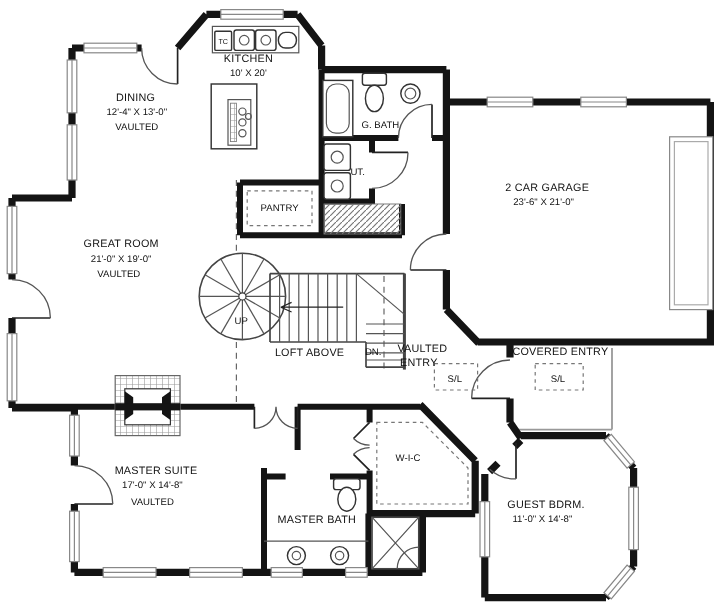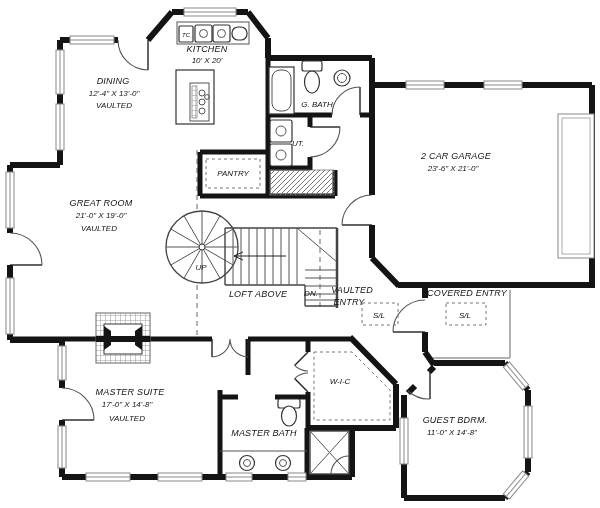--- a/index.html
+++ b/index.html
@@ -1,16 +1,16 @@
 <!DOCTYPE html>
 <html><head>
 <meta charset="utf-8">
 <style>
   html,body{margin:0;padding:0;background:#ffffff;}
-  .page{width:600px;height:508px;background:#fff;position:relative;overflow:hidden;font-style:italic;}
+  .page{width:600px;height:508px;background:#fff;position:relative;overflow:hidden;}
   svg{display:block;}
   .lbl{font-family:"Liberation Sans",sans-serif;fill:#111;font-size:9px;letter-spacing:.2px;}
   .lbl-sm{font-family:"Liberation Sans",sans-serif;fill:#111;font-size:8px;}
   .lbl-xs{font-family:"Liberation Sans",sans-serif;fill:#111;font-size:6px;}
   .wall-ext{stroke:#141414;stroke-width:6;fill:none;stroke-linecap:butt;}
   .wall-int{stroke:#141414;stroke-width:5;fill:none;stroke-linecap:butt;}
   .wall-thin{stroke:#444;stroke-width:2.5;fill:none;}
   .fix{stroke:#333;stroke-width:1.2;fill:#fff;}
   .fix2{stroke:#555;stroke-width:1;fill:none;}
   .door{stroke:#555;stroke-width:1.1;fill:none;}

